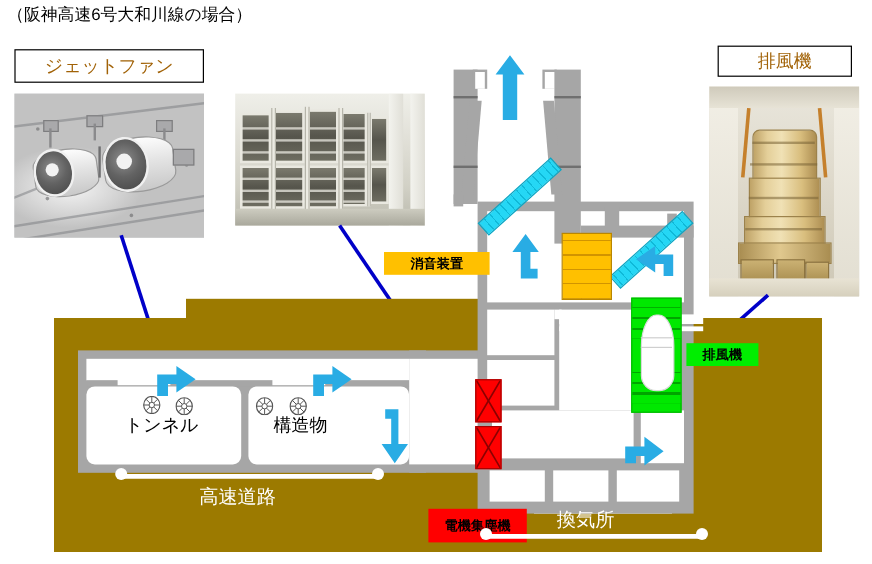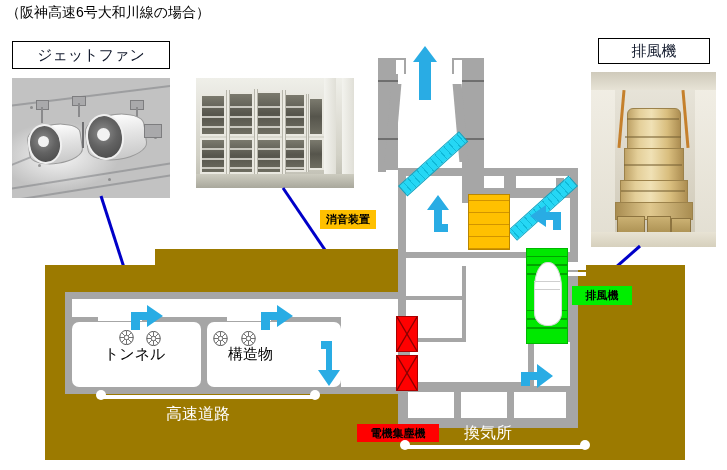--- a/index.html
+++ b/index.html
@@ -27,21 +27,21 @@
     color: #000000;
     letter-spacing: 0px;
     white-space: nowrap;
   }
 
   
   .photo-title {
     border: 1.5px solid #000000;
     background: #ffffff;
     font-size: 15px;
-    color: #0f172a;
+    color: #a16207;
     text-align: center;
     display: flex;
     align-items: center;
     justify-content: center;
     box-sizing: border-box;
   }
 
   
   .photo-frame {
     box-sizing: border-box;
@@ -517,27 +517,27 @@
         <line x1="7.8" y1="12.2" x2="3.6" y2="16.4"></line>
     </g>
   </svg>
 
   <div class="diag-label" style="left:104px; top:345px;">トンネル</div>
   <div class="diag-label" style="left:228px; top:345px;">構造物</div>
 
   <div class="label-white-on-brown" style="left:166px; top:404px;">高速道路</div>
   <div class="label-white-on-brown" style="left:464px; top:423px;">換気所</div>
 
-  <div class="label-box label-yellow" style="left:320px; top:210px; width:56px; height:19px;">
+  <div class="label-box label-yellow" style="left:320px; top:210px; width:88px; height:19px;">
     <span>消音装置</span>
   </div>
   <div class="label-box label-green" style="left:572px; top:286px; width:60px; height:19px;">
     <span>排風機</span>
   </div>
-  <div class="label-box label-red" style="left:357px; top:424px; width:82px; height:18px;">
+  <div class="label-box label-red" style="left:357px; top:424px; width:82px; height:28px;">
     <span>電機集塵機</span>
   </div>
 
   <div class="dim-line" style="left:100px; top:395px; width:216px;"></div>
   <div class="dim-cap" style="left:96px;  top:390px;"></div>
   <div class="dim-cap" style="left:310px; top:390px;"></div>
 
   <div class="dim-line" style="left:405px; top:445px; width:180px;"></div>
   <div class="dim-cap" style="left:400px; top:440px;"></div>
   <div class="dim-cap" style="left:580px; top:440px;"></div>

